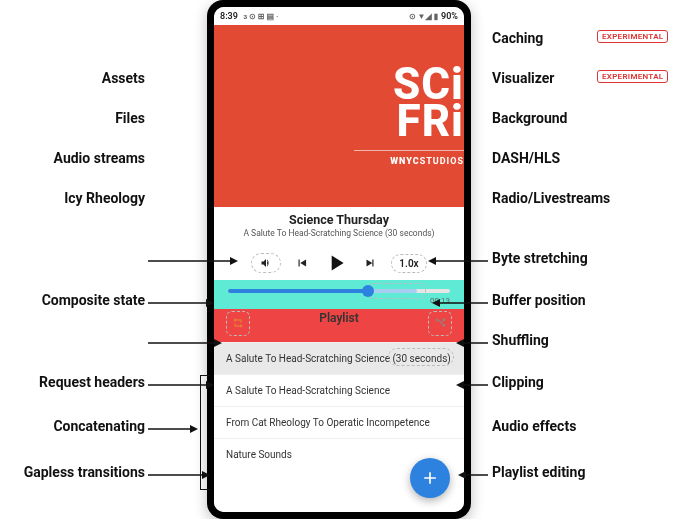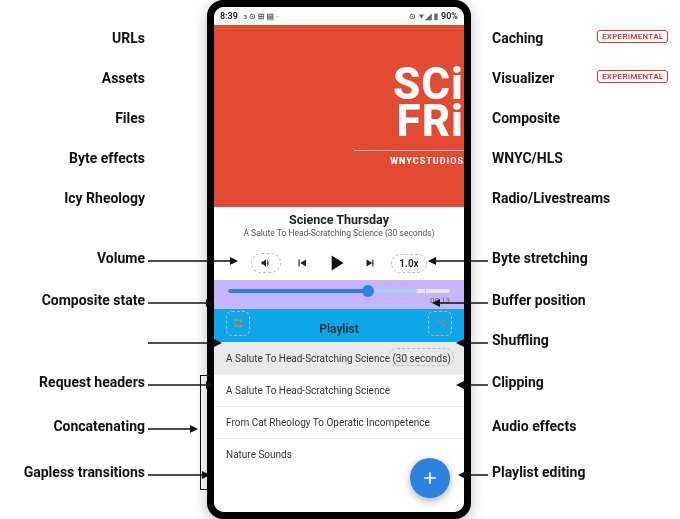--- a/index.html
+++ b/index.html
@@ -61,31 +61,31 @@
   .controls {
     background: #fff; display: flex; align-items: center; justify-content: center;
     gap: 14px; padding: 6px 0 4px;
   }
   .ctrl { display: flex; align-items: flex-start; justify-content: center; cursor: pointer; color: #222; }
   .ctrl svg { display: block; }
   .dashed { border: 1px dashed #bbb; border-radius: 14px; padding: 3px 7px; }
   .speed { font-size: 10px; font-weight: 600; }
 
   
-  .progresswrap { background: #c4b5fd; padding: 9px 14px 4px; position: relative; }
+  .progresswrap { background: #5eead4; padding: 9px 14px 4px; position: relative; }
   .track-bar { position: relative; height: 4px; background: #e5e5e5; border-radius: 2px; }
   .played { position: absolute; left: 0; top: 0; bottom: 0; width: 63%; background: #2d82df; border-radius: 2px; }
   .buffer { position: absolute; left: 63%; top: 0; bottom: 0; width: 22%; background: #a9cdf1; border-radius: 2px; }
   .thumb { position: absolute; left: 63%; top: 50%; width: 12px; height: 12px; background: #2d82df; border-radius: 50%; transform: translate(-50%,-50%); }
   .buffer-dash { position: absolute; left: 63%; width: 26%; top: -6px; bottom: -6px; border: 1px dashed #bbb; border-radius: 6px; }
   .timelabel { text-align: right; font-size: 8px; color: #666; margin-top: 3px; }
 
   
   .pl-head {
-    background: #0ea5e9; display: flex; align-items: flex-end; justify-content: space-between;
+    background: #ef4444; display: flex; align-items: flex-start; justify-content: space-between;
     padding: 2px 12px 6px;
   }
   .pl-head .dash { border: 1px dashed #bbb; border-radius: 6px; padding: 2px 4px; }
   .pl-title { font-size: 12px; font-weight: 600; color: #333; }
 
   
   .playlist { flex: 1; background: #fff; position: relative; }
   .pl-item {
     font-size: 10px; color: #333; padding: 10px 12px;
     border-top: 1px solid #eee; white-space: nowrap; overflow: hidden; text-overflow: ellipsis;
@@ -215,35 +215,33 @@
         <div class="fab">
           <svg width="20" height="20" viewBox="0 0 24 24">
               <path fill="#fff" d="M11 5h2v6h6v2h-6v6h-2v-6H5v-2h6z"></path>
             </svg>
         </div>
       </div>
 
     </div>
   </div>
 
-  <div class="label left" style="left:0;top:30px;width:145px">URLs</div>
   <div class="label left" style="left:0;top:70px;width:145px">Assets</div>
   <div class="label left" style="left:0;top:110px;width:145px">Files</div>
-  <div class="label left" style="left:0;top:150px;width:145px">Byte effects</div>
+  <div class="label left" style="left:0;top:150px;width:145px">Audio streams</div>
   <div class="label left" style="left:0;top:190px;width:145px">Icy Rheology</div>
-  <div class="label left" style="left:0;top:250px;width:145px">Volume</div>
   <div class="label left" style="left:0;top:292px;width:145px">Composite state</div>
   <div class="label left" style="left:0;top:374px;width:145px">Request headers</div>
   <div class="label left" style="left:0;top:418px;width:145px">Concatenating</div>
   <div class="label left" style="left:0;top:464px;width:145px">Gapless transitions</div>
 
   <div class="label" style="left:492px;top:30px">Caching</div>
   <div class="label" style="left:492px;top:70px">Visualizer</div>
-  <div class="label" style="left:492px;top:110px">Composite</div>
-  <div class="label" style="left:492px;top:150px">WNYC/HLS</div>
+  <div class="label" style="left:492px;top:110px">Background</div>
+  <div class="label" style="left:492px;top:150px">DASH/HLS</div>
   <div class="label" style="left:492px;top:190px">Radio/Livestreams</div>
   <div class="label" style="left:492px;top:250px">Byte stretching</div>
   <div class="label" style="left:492px;top:292px">Buffer position</div>
   <div class="label" style="left:492px;top:332px">Shuffling</div>
   <div class="label" style="left:492px;top:374px">Clipping</div>
   <div class="label" style="left:492px;top:418px">Audio effects</div>
   <div class="label" style="left:492px;top:464px">Playlist editing</div>
 
   <div class="badge" style="left:597px;top:30px">EXPERIMENTAL</div>
   <div class="badge" style="left:597px;top:70px">EXPERIMENTAL</div>

